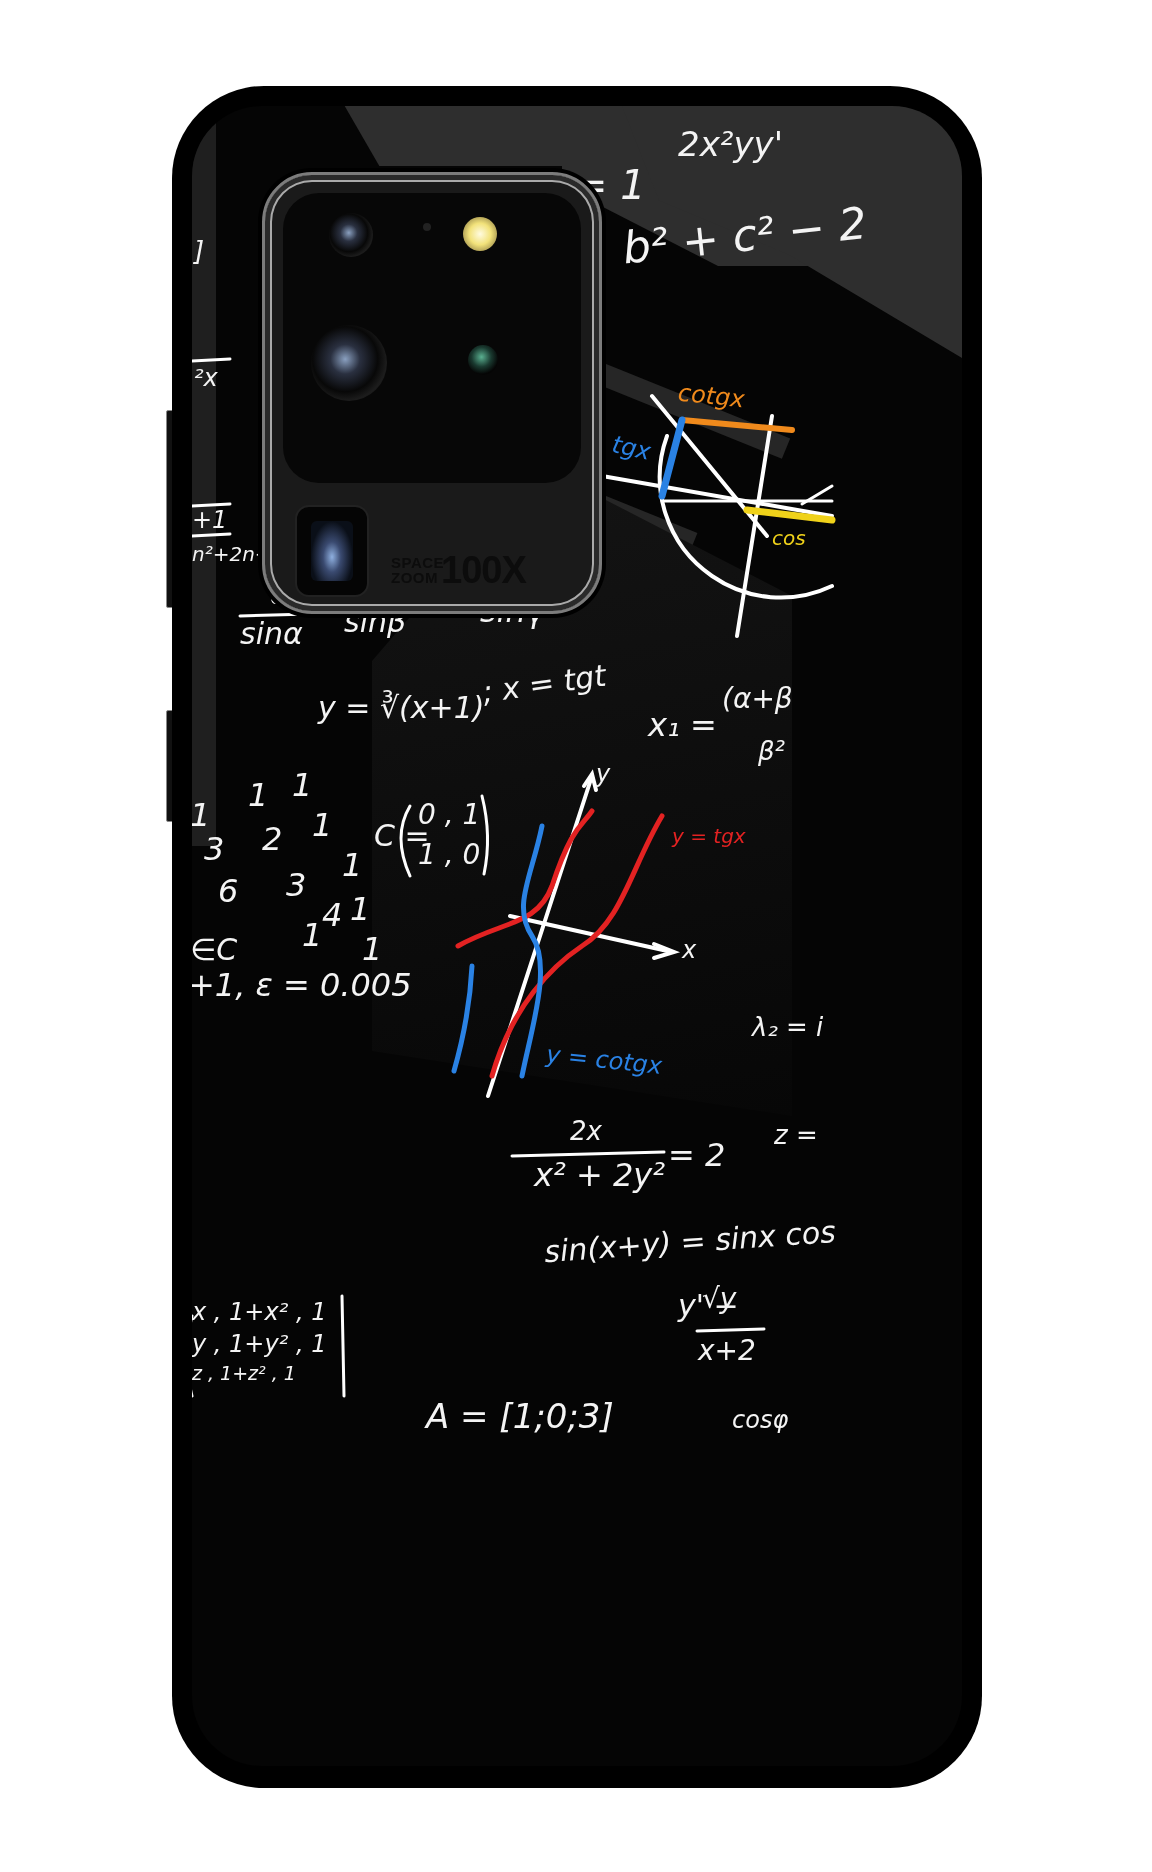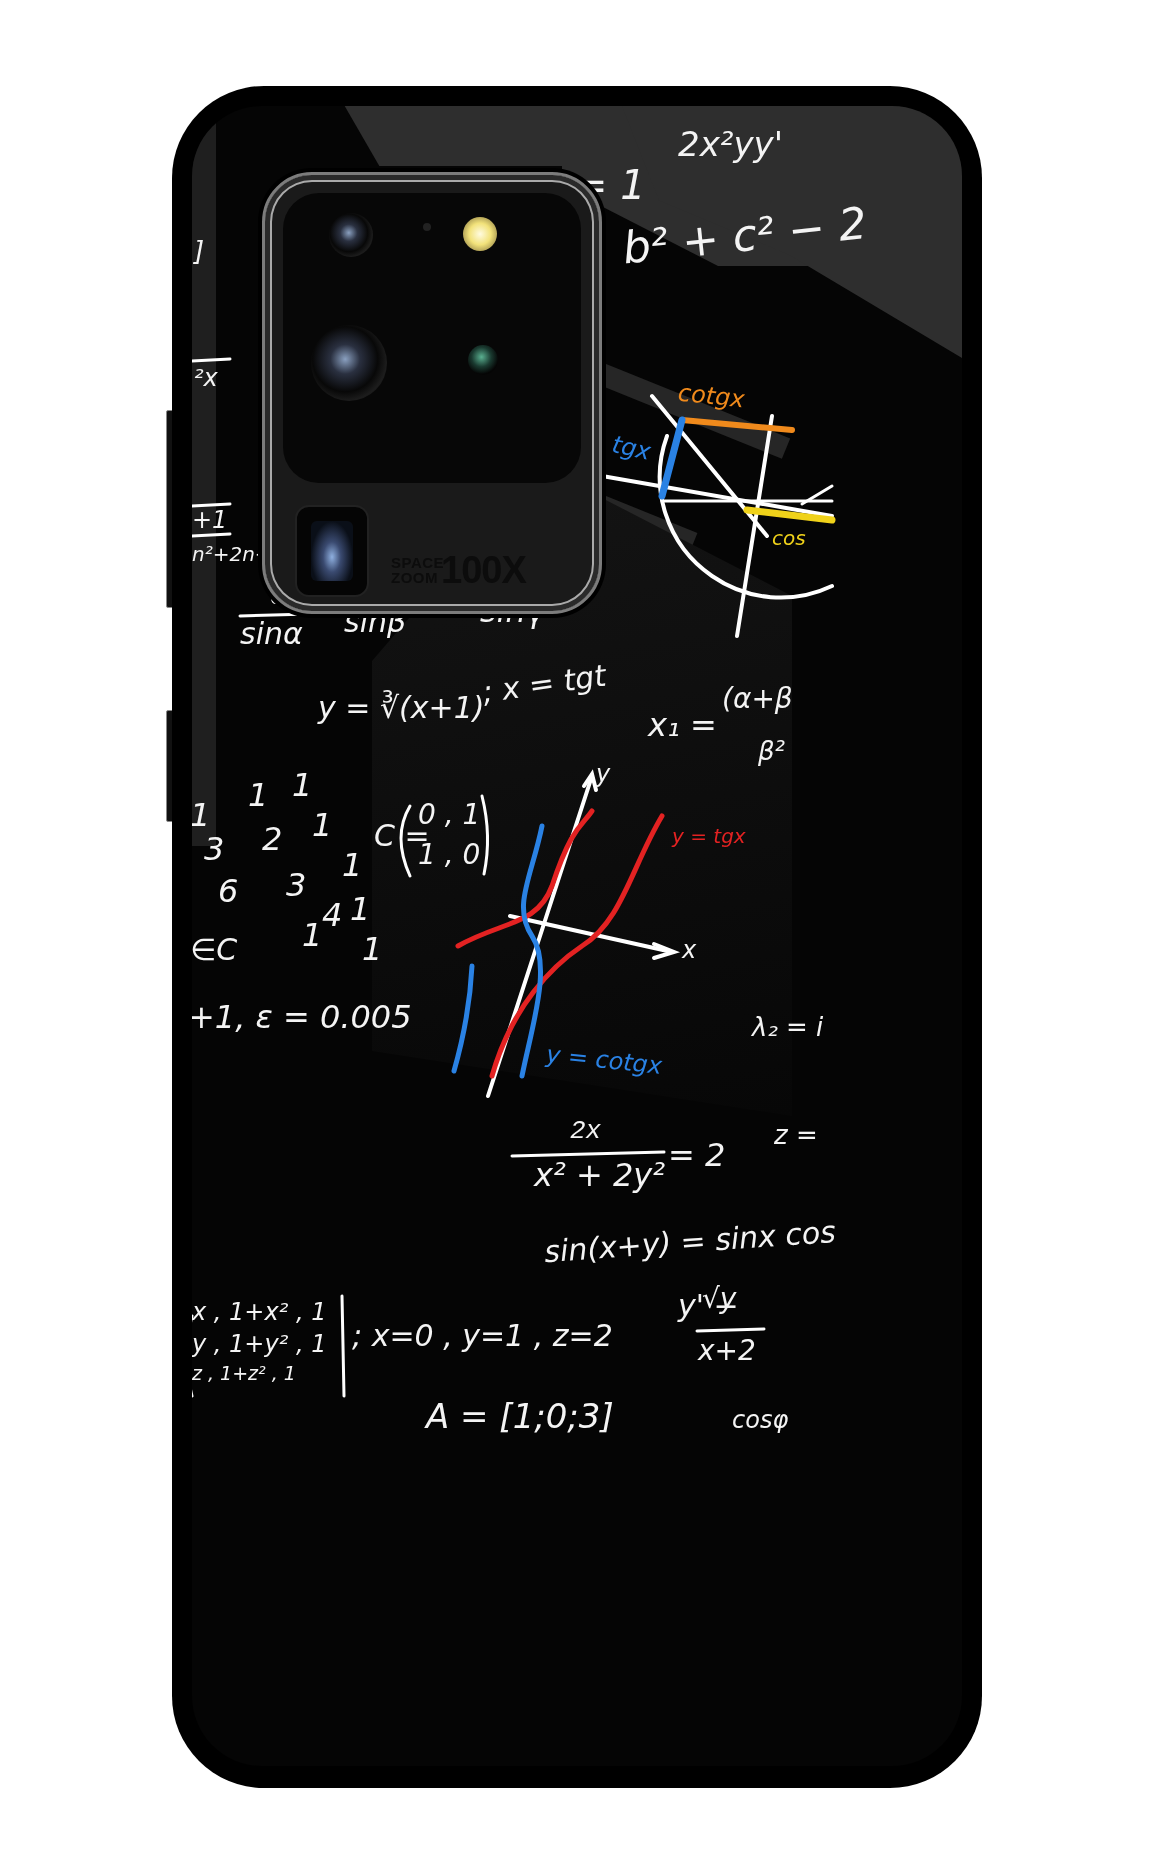--- a/index.html
+++ b/index.html
@@ -131,44 +131,43 @@
       <div class="eq" style="left:150px;top:740px;font-size:32px;">1</div>
       <div class="eq" style="left:26px;top:766px;font-size:32px;">6</div>
       <div class="eq" style="left:94px;top:760px;font-size:32px;">3</div>
       <div class="eq" style="left:110px;top:810px;font-size:32px;">1</div>
       <div class="eq" style="left:130px;top:790px;font-size:32px;">4</div>
       <div class="eq" style="left:158px;top:784px;font-size:32px;">1</div>
       <div class="eq" style="left:170px;top:824px;font-size:32px;">1</div>
     </div>
 
     <div class="eq" style="left:-2px;top:826px;font-size:30px;">∈C</div>
-    <div class="eq" style="left:-4px;top:892px;font-size:32px;">+1, ε = 0.005</div>
+    <div class="eq" style="left:-4px;top:860px;font-size:32px;">+1, ε = 0.005</div>
 
     <div class="eq" style="left:404px;top:654px;font-size:24px;">y</div>
     <div class="eq" style="left:490px;top:830px;font-size:24px;">x</div>
     <div class="eq red" style="left:480px;top:718px;font-size:20px;">y = tgx</div>
     <div class="eq blue" style="left:354px;top:940px;font-size:24px;transform:rotate(6deg);">y = cotgx</div>
 
     <div class="eq" style="left:560px;top:906px;font-size:26px;text-align:center;">λ₂ = i</div>
 
-    <div class="eq" style="left:378px;top:1010px;font-size:26px;font-family:Liberation Mono, monospace;">2x</div>
+    <div class="eq" style="left:378px;top:1010px;font-size:26px;">2x</div>
     <div class="eq" style="left:342px;top:1050px;font-size:32px;">x² + 2y²</div>
     <div class="eq" style="left:476px;top:1030px;font-size:32px;">= 2</div>
     <div class="eq" style="left:582px;top:1014px;font-size:26px;">z =</div>
 
     <div class="eq" style="left:352px;top:1118px;font-size:30px;transform:rotate(-4deg);">sin(x+y) = sinx cos</div>
 
     <div class="eq" style="left:486px;top:1182px;font-size:30px;">y' −</div>
     <div class="eq" style="left:510px;top:1176px;font-size:28px;">√y</div>
     <div class="eq" style="left:506px;top:1228px;font-size:28px;">x+2</div>
 
     <div class="eq" style="left:0px;top:1192px;font-size:24px;">x , 1+x² , 1</div>
     <div class="eq" style="left:0px;top:1224px;font-size:24px;">y , 1+y² , 1</div>
     <div class="eq" style="left:0px;top:1256px;font-size:19px;">z , 1+z² , 1</div>
-    <div class="eq" style="left:160px;top:1212px;font-size:30px;">; x=0 , y=1 , z=2</div>
 
     <div class="eq" style="left:234px;top:1290px;font-size:34px;">A = [1;0;3]</div>
     <div class="eq" style="left:540px;top:1300px;font-size:24px;">cosφ</div>
 
     <div class="cam">
       <div class="cam-top">
         <div class="lens" style="left:46px;top:20px;width:44px;height:44px;"></div>
         <div class="lens" style="left:140px;top:30px;width:8px;height:8px;background:#222;"></div>
         <div class="flash" style="left:180px;top:24px;width:34px;height:34px;"></div>
         <div class="lens" style="left:28px;top:132px;width:76px;height:76px;"></div>

